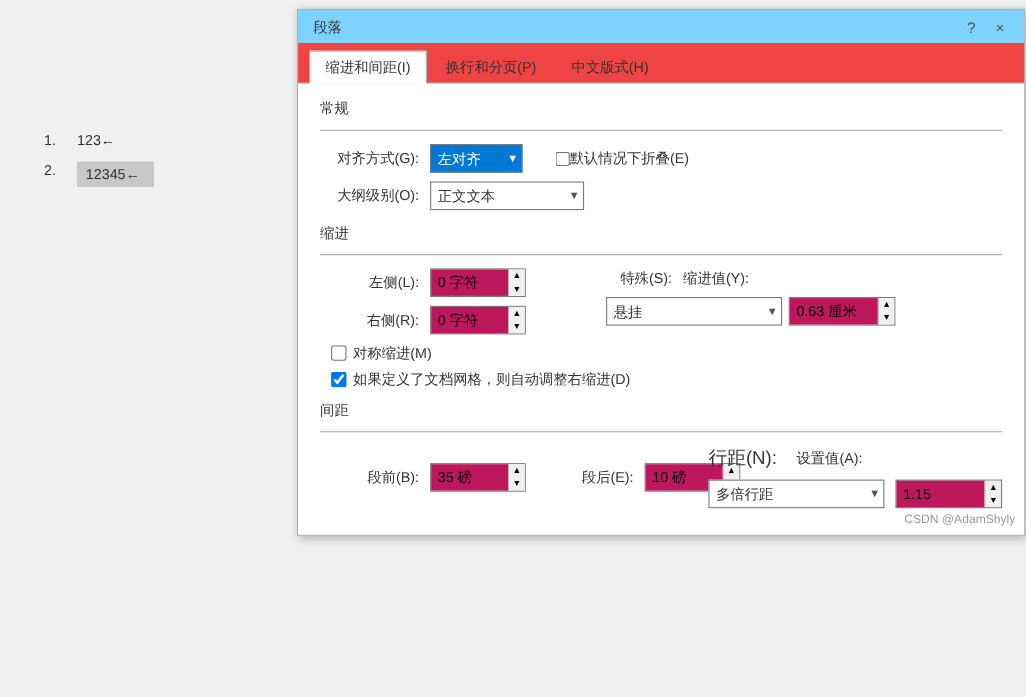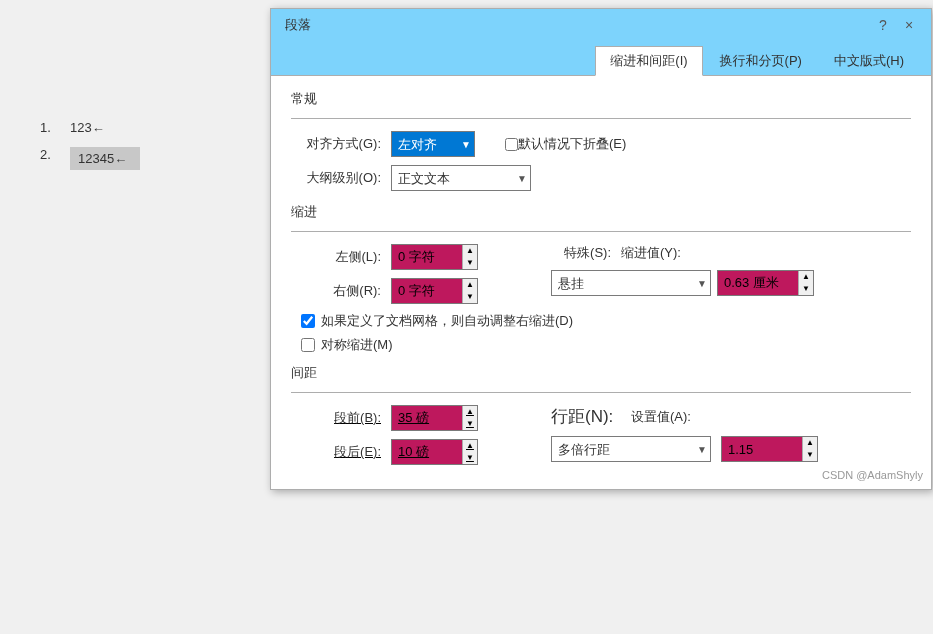--- a/index.html
+++ b/index.html
@@ -86,22 +86,21 @@
       display: flex;
       align-items: center;
       justify-content: center;
     }
 
     
     .tabs {
       display: flex;
       padding: 6px 10px 0 10px;
       border-bottom: 1px solid #adadad;
-      background: #7dd3fc;
-      justify-content: flex-end;
+      background: #ef4444;
     }
 
     .tab {
       padding: 5px 14px;
       border: 1px solid transparent;
       cursor: pointer;
       font-size: 13px;
       color: #333;
       background: transparent;
       margin-right: 2px;
@@ -381,36 +380,36 @@
               <div class="spinner-buttons">
                 <button class="spinner-btn">▲</button>
                 <button class="spinner-btn">▼</button>
               </div>
             </div>
           </div>
         </div>
       </div>
 
       <div class="checkbox-row">
+        <input type="checkbox" id="sym-cb" style="">
+        <label for="sym-cb" class="checkbox-label">对称缩进(M)</label>
+      </div>
+      <div class="checkbox-row">
         <input type="checkbox" id="auto-cb" checked="" style="">
         <label for="auto-cb" class="checkbox-label">如果定义了文档网格，则自动调整右缩进(D)</label>
-      </div>
-      <div class="checkbox-row">
-        <input type="checkbox" id="sym-cb" style="">
-        <label for="sym-cb" class="checkbox-label">对称缩进(M)</label>
       </div>
     </div>
 
     <div class="spacing-section">
       <div class="section-header">间距</div>
       <hr class="section-divider">
 
       <div style="display:flex; gap:0; margin-bottom:8px;">
 
-        <div style="display:flex; flex-direction:column; gap:8px; min-width:220px;text-decoration:underline;">
+        <div style="display:flex; flex-direction:row; gap:8px; min-width:220px;">
           <div class="form-row" style="margin-bottom:0;">
             <span class="form-label">段前(B):</span>
             <div class="spinner-wrapper">
               <input class="spinner-input" type="text" value="35 磅" style="">
               <div class="spinner-buttons">
                 <button class="spinner-btn">▲</button>
                 <button class="spinner-btn">▼</button>
               </div>
             </div>
           </div>

